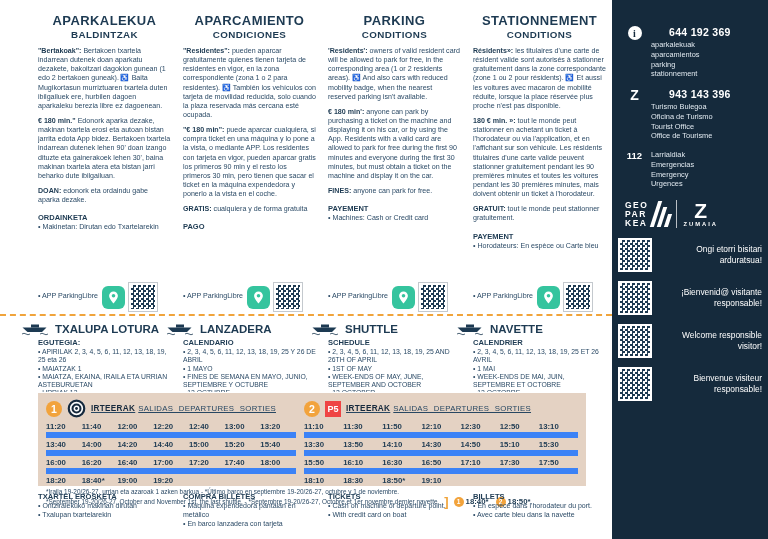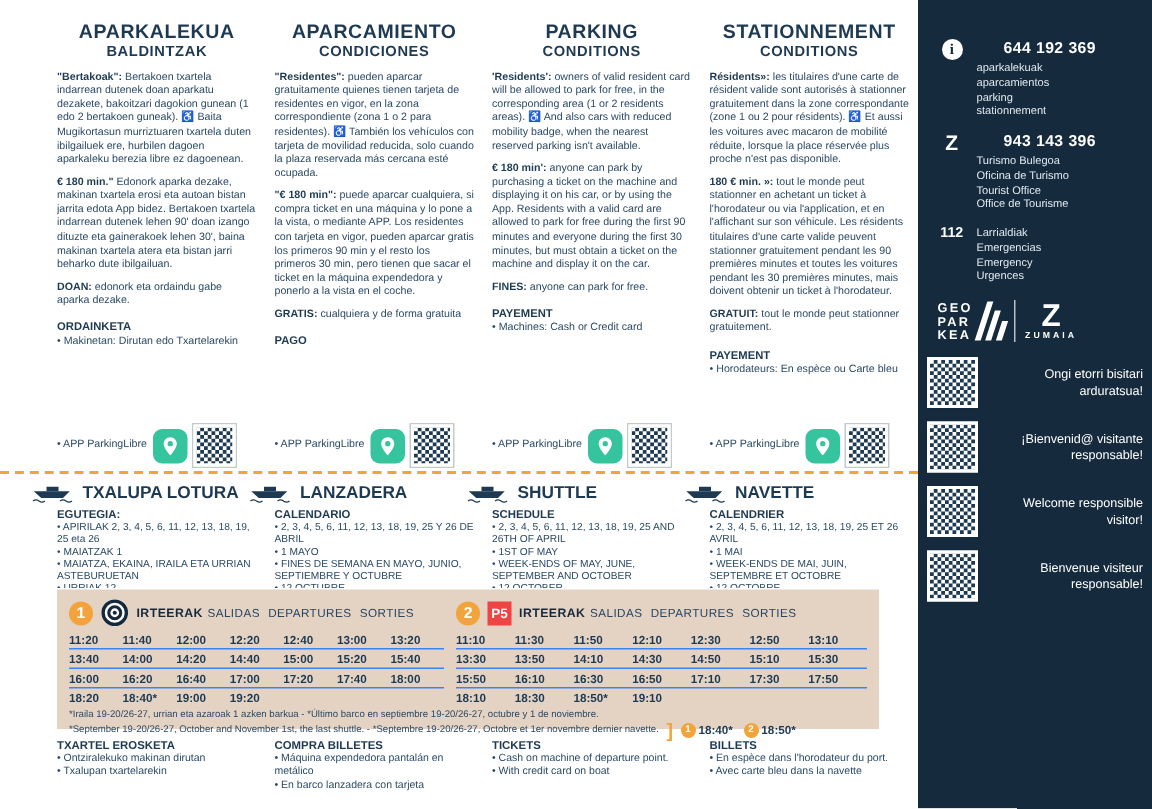--- a/index.html
+++ b/index.html
@@ -43,25 +43,25 @@
   .timetable{margin:1px 26px 0 38px;background:#e4d2c3;height:93px;flex:none;
              padding:5px 8px 3px 8px;box-sizing:border-box;display:flex;flex-wrap:wrap;}
   .tt-half{width:47%;box-sizing:border-box;}
   .tt-half.z2{width:53%;padding-left:8px;}
   .tt-head{display:flex;align-items:center;gap:5px;height:21px;}
   .nbadge{width:16px;height:16px;border-radius:50%;background:#f2a33c;color:#fff;flex:none;
           font-weight:bold;font-size:10.5px;display:flex;align-items:center;justify-content:center;}
   .p5{width:16px;height:16px;background:#ef4444;color:#fff;flex:none;font-weight:bold;font-size:9px;
       display:flex;align-items:center;justify-content:center;}
   .bullseye{width:19px;height:19px;flex:none;}
-  .tt-labels{font-size:7.8px;color:#274762;letter-spacing:.3px;word-spacing:3px;white-space:nowrap;}
+  .tt-labels{font-size:7.8px;color:#274762;letter-spacing:.3px;word-spacing:3px;white-space:nowrap;text-decoration:underline;}
   .tt-labels b{color:#16293c;font-size:8.2px;margin-right:3px;}
   .tt-rows{margin-top:1px;}
   .tt-row{display:grid;grid-template-columns:repeat(7,1fr);font-size:7.8px;font-weight:bold;
-          color:#1d3a52;padding:1.5px 0;border-top:1px solid #3b82f6;}
+          color:#1d3a52;padding:1.5px 0;border-top:6px solid #3b82f6;}
   .tt-row:first-child{border-top:none;}
   .tt-foot{width:100%;font-size:6.4px;color:#2b4a66;margin-top:2px;line-height:1.35;}
   .foot2{display:flex;align-items:center;}
   .bracket{color:#f0a43b;font-weight:bold;font-size:13px;line-height:.8;margin:0 5px;}
   .legend{display:flex;align-items:center;gap:7px;font-size:7.8px;font-weight:bold;color:#1d3a52;}
   .legend .nbadge{width:10px;height:10px;font-size:6.5px;margin-right:2px;}
   .legend-item{display:flex;align-items:center;}
 
   
   .tickets-grid{display:grid;grid-template-columns:repeat(4,1fr);column-gap:12px;

